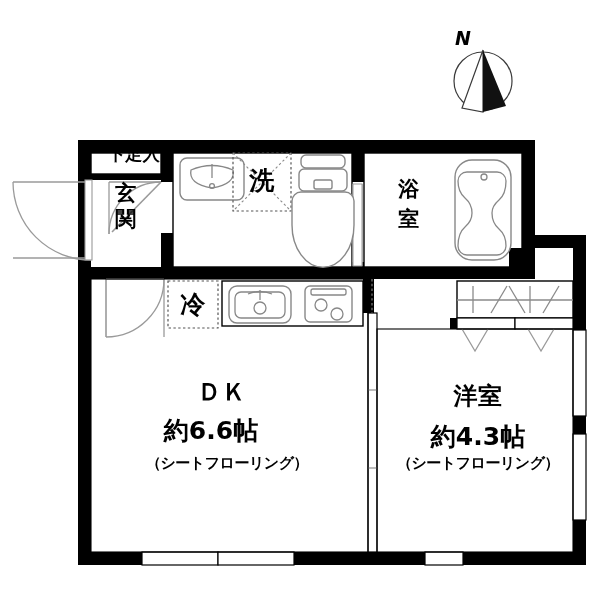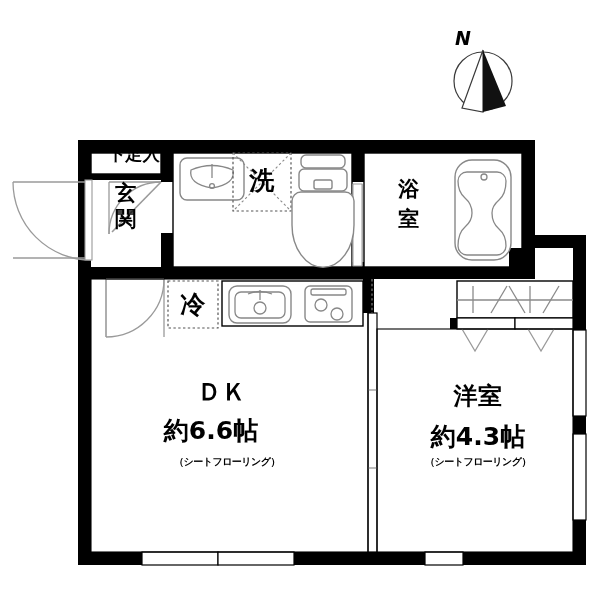--- a/index.html
+++ b/index.html
@@ -49,21 +49,21 @@
     line-height: 1.05;
     letter-spacing: 0.5px;
     text-align: center;
     pointer-events: none;
   }
   .lbl-small  { font-size: 17px; font-weight: 600; }
   .lbl-mid    { font-size: 21px; font-weight: 600; }
   .lbl-big    { font-size: 25px; font-weight: 600; }
   .lbl-room   { font-size: 24px; font-weight: 700; }
   .lbl-area   { font-size: 25px; font-weight: 700; letter-spacing: 0px; }
-  .lbl-floor  { font-size: 10px; font-weight: 600; letter-spacing: -0.5px; }
+  .lbl-floor  { font-size: 15px; font-weight: 600; letter-spacing: -0.5px; font-family: Liberation Mono, monospace; }
   .lbl-compass{ font-size: 19px; font-weight: 700; font-style: italic; }
   .block-center { transform: translateX(-50%); }
 </style>
 </head>
 <body>
 
 <div id="plan-root">
 
   <svg id="floorplan" viewBox="0 0 600 600">
 

